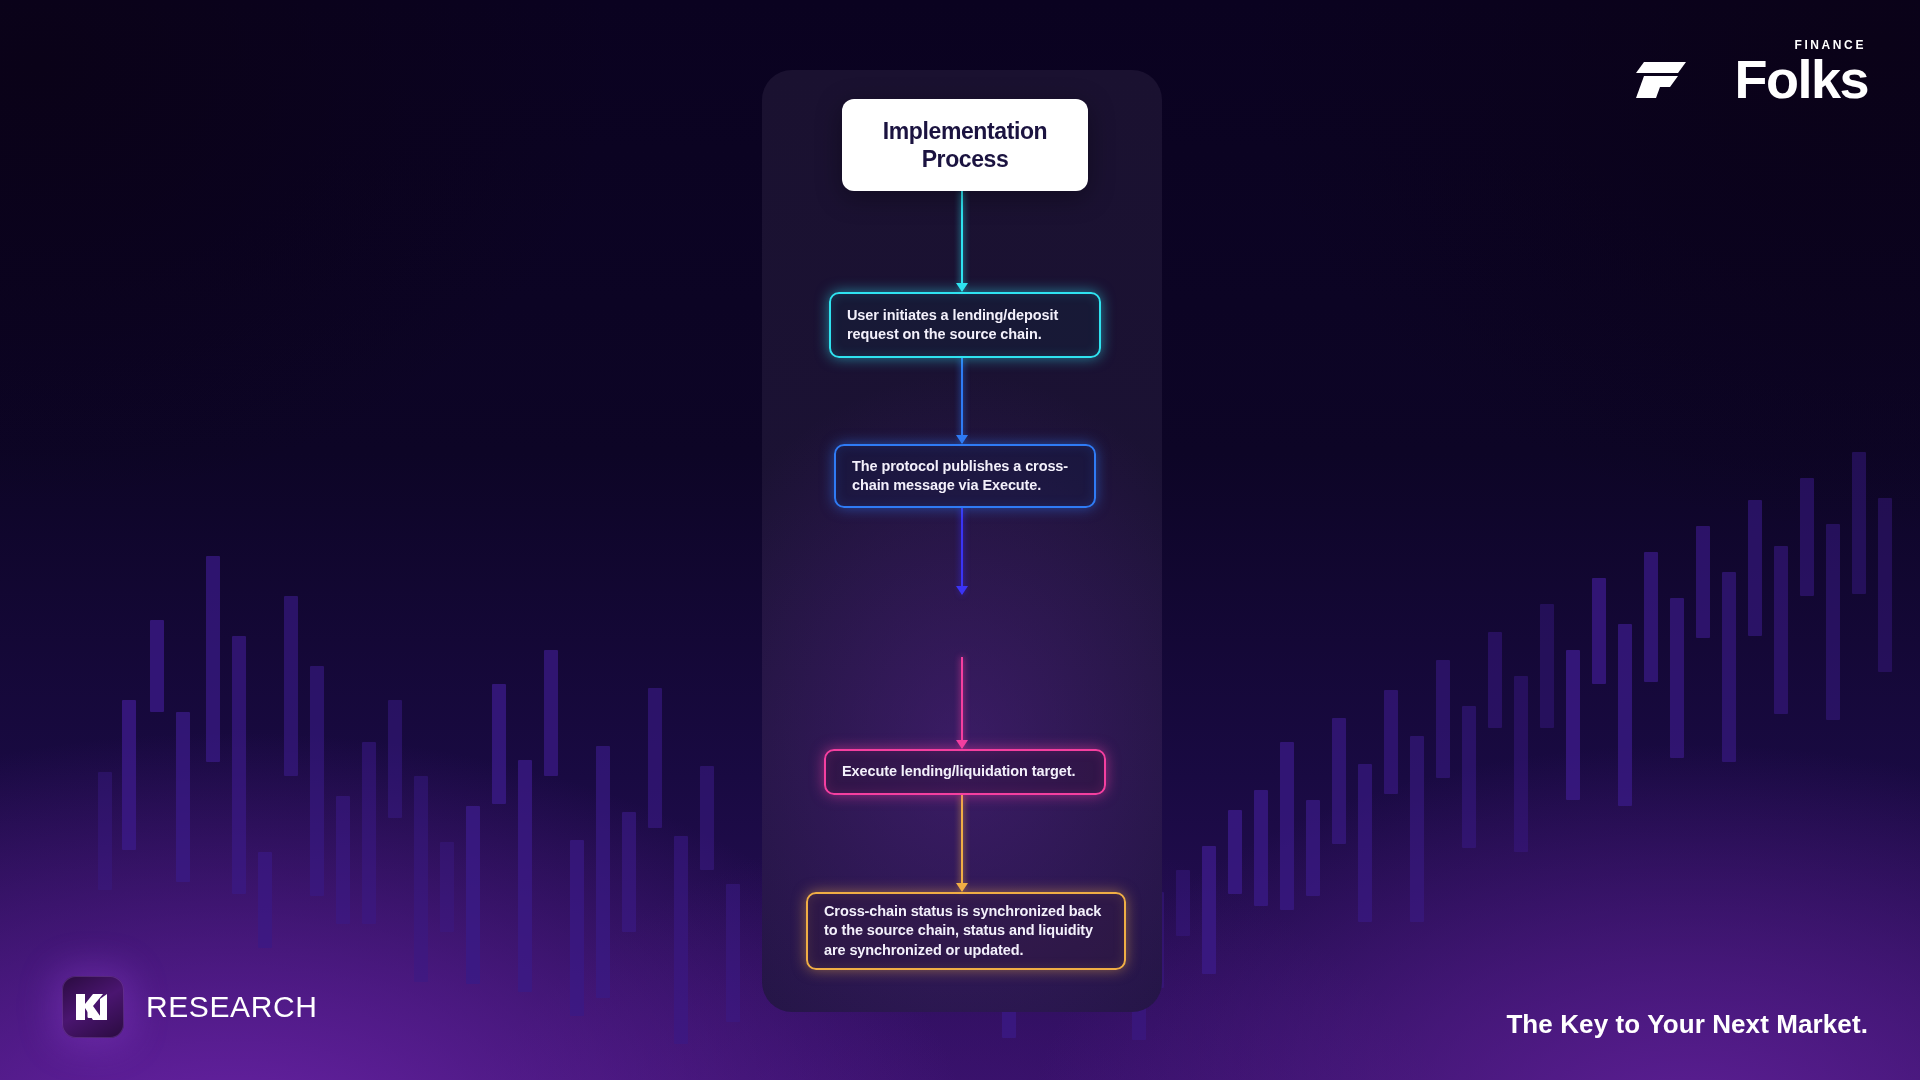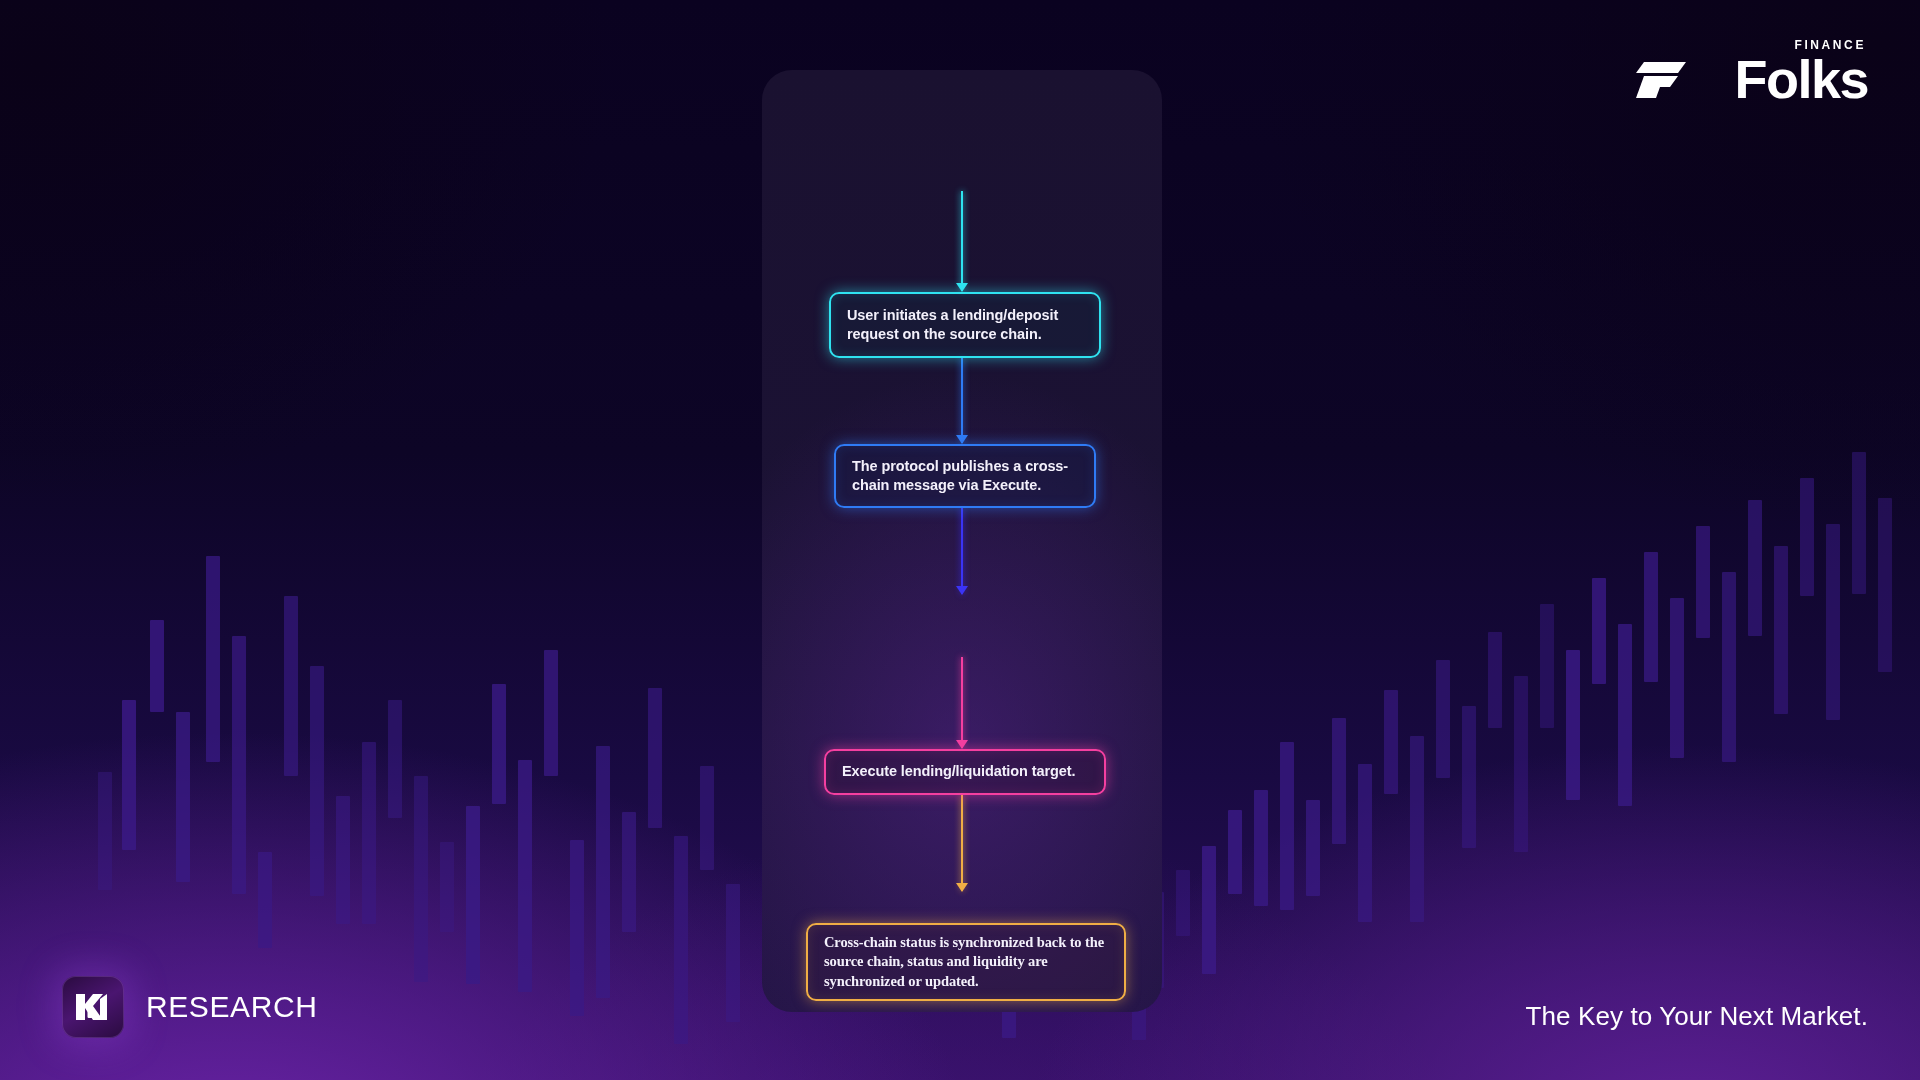--- a/index.html
+++ b/index.html
@@ -55,22 +55,22 @@
   #k1-badge{
     width:62px; height:62px; border-radius:14px;
     background:linear-gradient(150deg,#2a0b3f 0%, #4a1570 48%, #2a0b3f 100%);
     box-shadow:0 0 34px 10px rgba(150,70,220,0.30), inset 0 0 0 1px rgba(190,130,255,0.22);
     display:flex; align-items:center; justify-content:center;
   }
   #k1-word{
     color:#fff; font-size:30px; font-weight:400; letter-spacing:0.6px;
   }
   #tagline{
-    position:absolute; right:52px; bottom:48px;
-    color:#ffffff; font-size:26px; font-weight:400; letter-spacing:0.1px;
+    position:absolute; right:52px; bottom:40px;
+    color:#ffffff; font-size:26px; font-weight:700; letter-spacing:0.1px;
   }
 
   
   #panel{
     position:absolute; left:762px; top:70px; width:400px; height:942px;
     border-radius:30px;
     background:
       radial-gradient(420px 520px at 50% 72%, rgba(92,38,150,0.45) 0%, rgba(92,38,150,0) 72%),
       linear-gradient(180deg,#1a1130 0%, #1b1234 46%, #241546 100%);
     overflow:hidden;
@@ -100,23 +100,23 @@
     box-shadow:0 0 14px rgba(47,227,240,0.55), inset 0 0 12px rgba(47,227,240,0.15); }
   .node.s2{ left:72px; top:374px; width:262px; height:64px;
     border:2px solid #2f7bf5; background:rgba(22,30,70,0.38);
     box-shadow:0 0 14px rgba(47,123,245,0.55), inset 0 0 12px rgba(47,123,245,0.15); }
   .node.s3{ left:76px; top:525px; width:254px; height:62px;
     border:2px solid #3b34f5; background:rgba(26,24,74,0.40);
     box-shadow:0 0 14px rgba(59,52,245,0.55), inset 0 0 12px rgba(59,52,245,0.15); }
   .node.s4{ left:62px; top:679px; width:282px; height:46px;
     border:2px solid #f53fa0; background:rgba(52,17,52,0.35);
     box-shadow:0 0 14px rgba(245,63,160,0.55), inset 0 0 12px rgba(245,63,160,0.15); }
-  .node.s5{ left:44px; top:853px; width:320px; height:78px;
+  .node.s5{ left:44px; top:822px; width:320px; height:78px;
     border:2px solid #f0ae45; background:rgba(52,26,58,0.35);
-    box-shadow:0 0 14px rgba(240,174,69,0.50), inset 0 0 12px rgba(240,174,69,0.13);font-family:Liberation Serif, serif; }
+    box-shadow:0 0 14px rgba(240,174,69,0.50), inset 0 0 12px rgba(240,174,69,0.13); }
 
   .conn{ position:absolute; left:199px; width:2px; }
   .conn .stem{ position:absolute; left:0; top:0; width:2px; height:100%; }
   .conn .head{
     position:absolute; left:-5px; bottom:-1px;
     width:0; height:0; border-left:6px solid transparent; border-right:6px solid transparent;
   }
   .c1{ top:121px; height:100px; }
   .c2{ top:288px; height:85px; }
   .c3{ top:438px; height:86px; }
@@ -223,20 +223,21 @@
         <span class="head" style="border-top: 9px solid rgb(59, 52, 245);"></span>
       </div>
       <div class="conn c4">
         <span class="stem" style="background: rgb(245, 63, 160); box-shadow: rgb(245, 63, 160) 0px 0px 6px;"></span>
         <span class="head" style="border-top: 9px solid rgb(245, 63, 160);"></span>
       </div>
       <div class="conn c5">
         <span class="stem" style="background: rgb(240, 174, 69); box-shadow: rgb(240, 174, 69) 0px 0px 6px;"></span>
         <span class="head" style="border-top: 9px solid rgb(240, 174, 69);"></span>
       </div>
+      <div class="node title">Implementation Process</div>
       <div class="node s1">User initiates a lending/deposit request on the source chain.</div>
       <div class="node s2">The protocol publishes a cross-chain message via Execute.</div>
       <div class="node s4">Execute lending/liquidation target.</div>
       <div class="node s5">Cross-chain status is synchronized back to the source chain, status and liquidity are synchronized or updated.</div>
     </div>
 </div>
 
 <div id="k1">
   <span id="k1-badge">
     <svg width="38" height="30" viewBox="0 0 38 30" aria-hidden="true">

